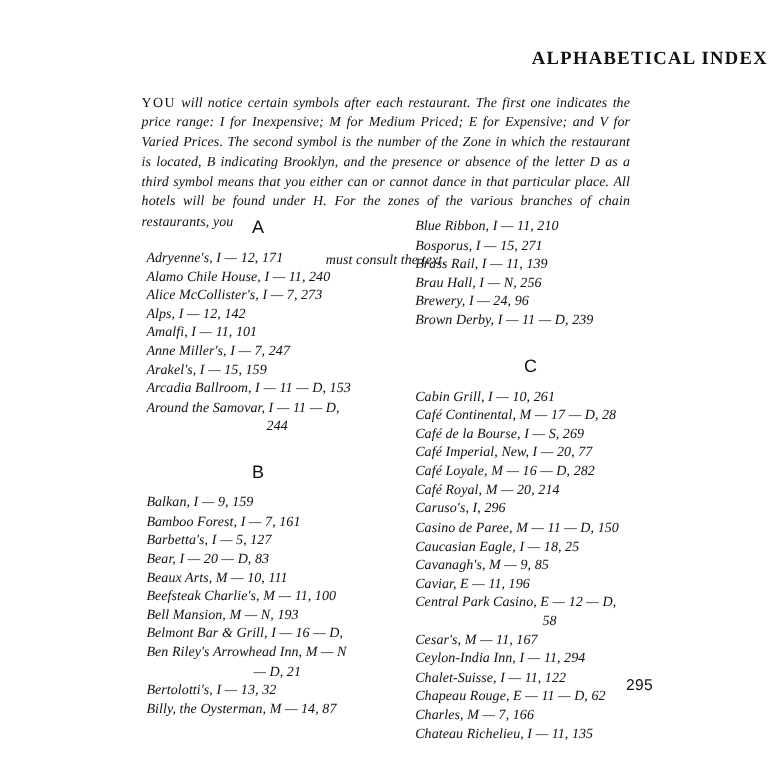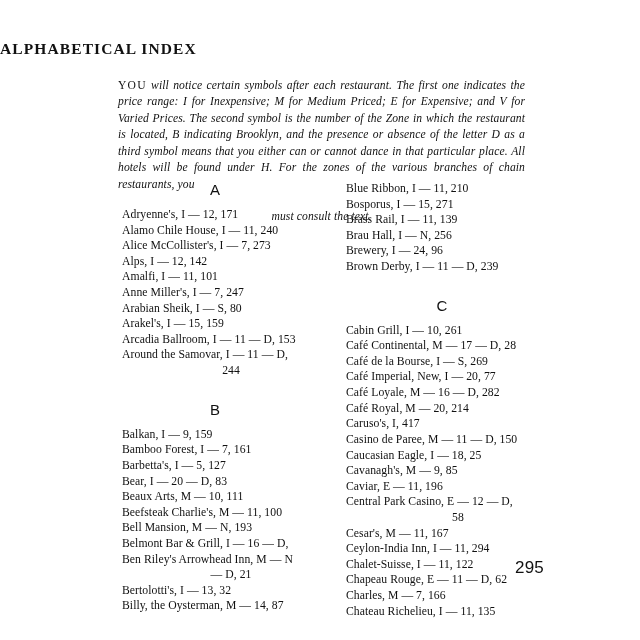--- a/index.html
+++ b/index.html
@@ -14,21 +14,21 @@
     color: #111111;
     overflow: hidden;
     position: relative;
   }
   .page {
     position: absolute;
     inset: 0;
     padding: 0;
   }
   .page-title {
-    text-align: left;
+    text-align: right;
     font-size: 15.5px;
     letter-spacing: 1.1px;
     font-weight: 700;
     margin: 0;
     padding-top: 40px;
     font-family: "Liberation Serif", "DejaVu Serif", serif;
   }
   .intro {
     margin: 20px 115px 0 118px;
     font-style: italic;
@@ -69,41 +69,42 @@
     font-size: 15px;
     font-weight: 400;
     margin: 0 0 9px 0;
     letter-spacing: 0;
   }
   .section-letter.spaced-top { margin-top: 22px; }
   ul.entries {
     list-style: none;
     margin: 0;
     padding: 0;
+    font-style: italic;
   }
   ul.entries li {
     font-size: 11.7px;
     line-height: 1.335;
     padding-left: 12px;
     text-indent: -12px;
     margin: 0 0 0 6px;
     white-space: normal;
     letter-spacing: 0.05px;
   }
   ul.entries li .cont {
     display: block;
     padding-left: 14px;
     text-indent: 0;
     text-align: center;
   }
   .page-number {
     position: absolute;
     right: 96px;
     bottom: 62px;
-    font-size: 17px;
+    font-size: 13px;
     font-family: "Liberation Sans", "DejaVu Sans", sans-serif;
     letter-spacing: 0.2px;
   }
 </style>
 </head>
 <body>
 
 <div class="page">
 
   <h1 class="page-title">ALPHABETICAL INDEX</h1>
@@ -118,21 +119,20 @@
     <div class="col left">
 
       <div class="section-letter">A</div>
       <ul class="entries">
         <li><span>Adryenne's, I — 12, 171</span></li>
         <li><span>Alamo Chile House, I — 11, 240</span></li>
         <li><span>Alice McCollister's, I — 7, 273</span></li>
         <li><span>Alps, I — 12, 142</span></li>
         <li><span>Amalfi, I — 11, 101</span></li>
         <li><span>Anne Miller's, I — 7, 247</span></li>
-        <li><span>Arabian Sheik, I — S, 80</span></li>
         <li><span>Arakel's, I — 15, 159</span></li>
         <li><span>Arcadia Ballroom, I — 11 — D, 153</span></li>
         <li><span>Around the Samovar, I — 11 — D,</span><span class="cont">244</span></li>
       </ul>
 
       <div class="section-letter spaced-top">B</div>
       <ul class="entries">
         <li><span>Balkan, I — 9, 159</span></li>
         <li><span>Bamboo Forest, I — 7, 161</span></li>
         <li><span>Barbetta's, I — 5, 127</span></li>
@@ -160,21 +160,21 @@
       </ul>
 
       <div class="section-letter spaced-top">C</div>
       <ul class="entries">
         <li><span>Cabin Grill, I — 10, 261</span></li>
         <li><span>Café Continental, M — 17 — D, 28</span></li>
         <li><span>Café de la Bourse, I — S, 269</span></li>
         <li><span>Café Imperial, New, I — 20, 77</span></li>
         <li><span>Café Loyale, M — 16 — D, 282</span></li>
         <li><span>Café Royal, M — 20, 214</span></li>
-        <li><span>Caruso's, I, 417</span></li>
+        <li><span>Caruso's, I, 296</span></li>
         <li><span>Casino de Paree, M — 11 — D, 150</span></li>
         <li><span>Caucasian Eagle, I — 18, 25</span></li>
         <li><span>Cavanagh's, M — 9, 85</span></li>
         <li><span>Caviar, E — 11, 196</span></li>
         <li><span>Central Park Casino, E — 12 — D,</span><span class="cont">58</span></li>
         <li><span>Cesar's, M — 11, 167</span></li>
         <li><span>Ceylon-India Inn, I — 11, 294</span></li>
         <li><span>Chalet-Suisse, I — 11, 122</span></li>
         <li><span>Chapeau Rouge, E — 11 — D, 62</span></li>
         <li><span>Charles, M — 7, 166</span></li>

